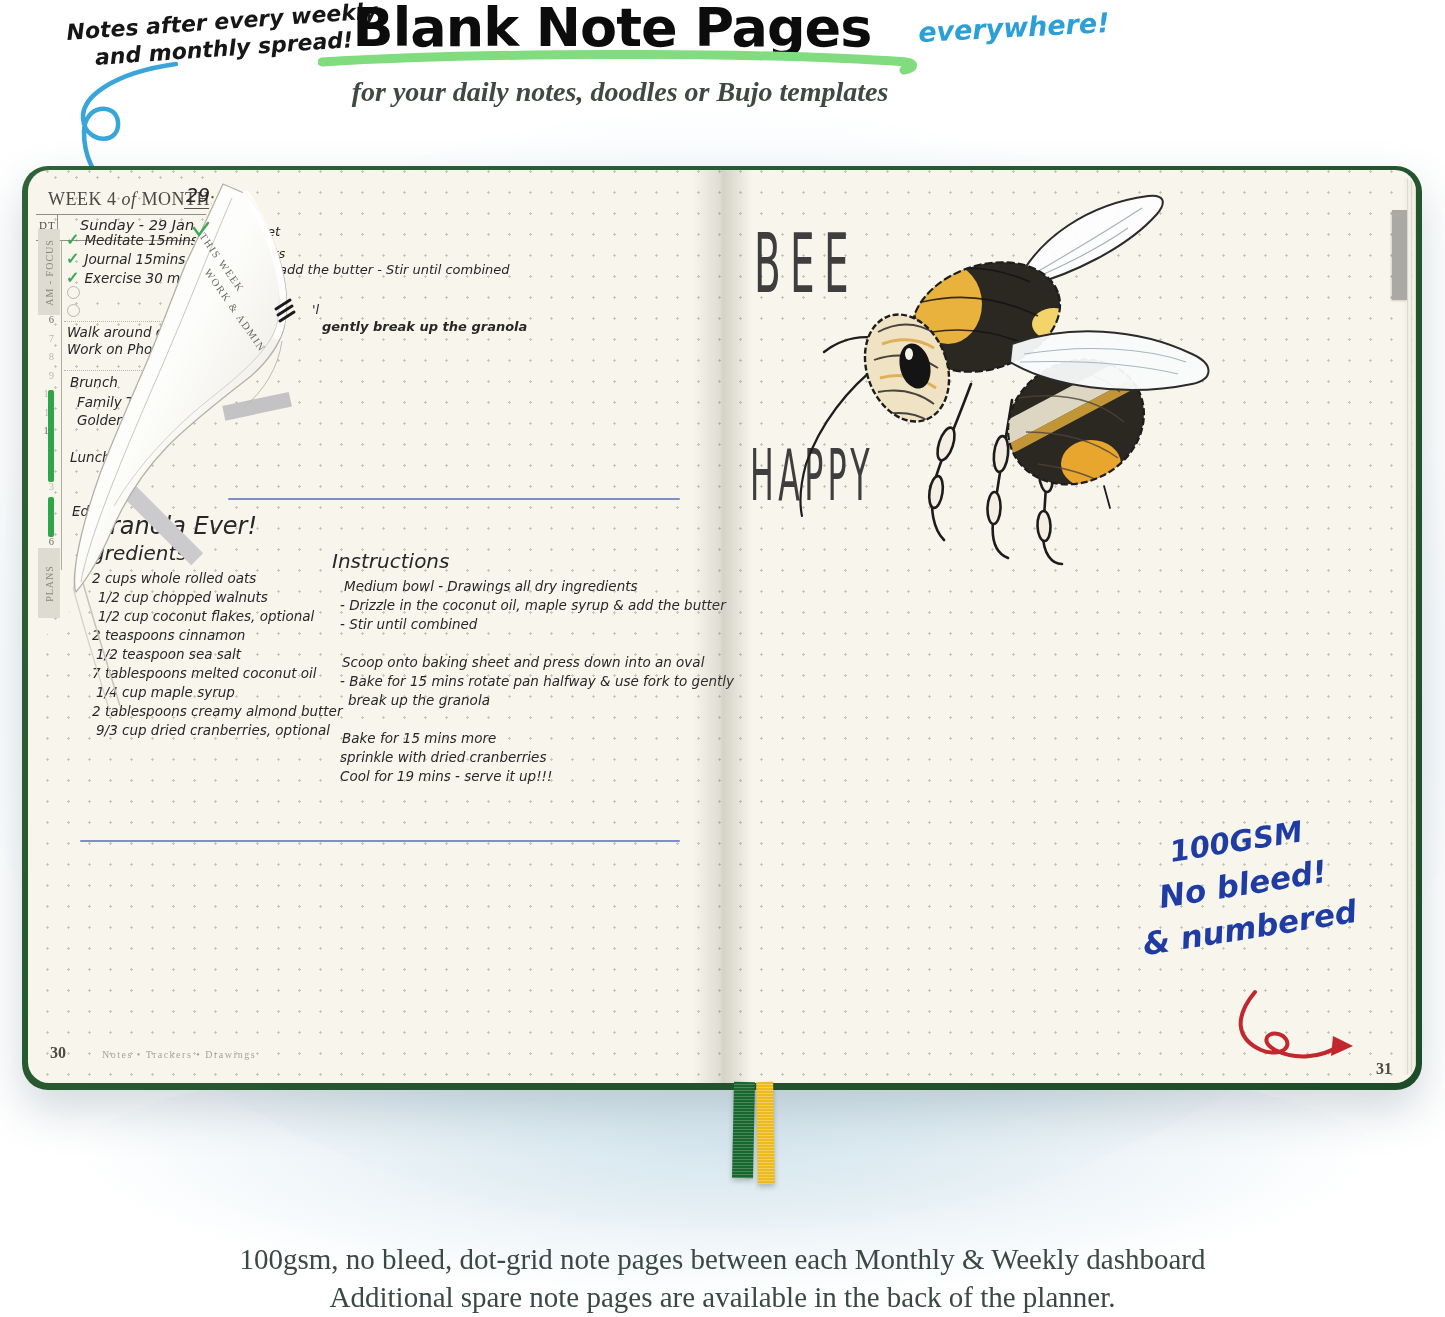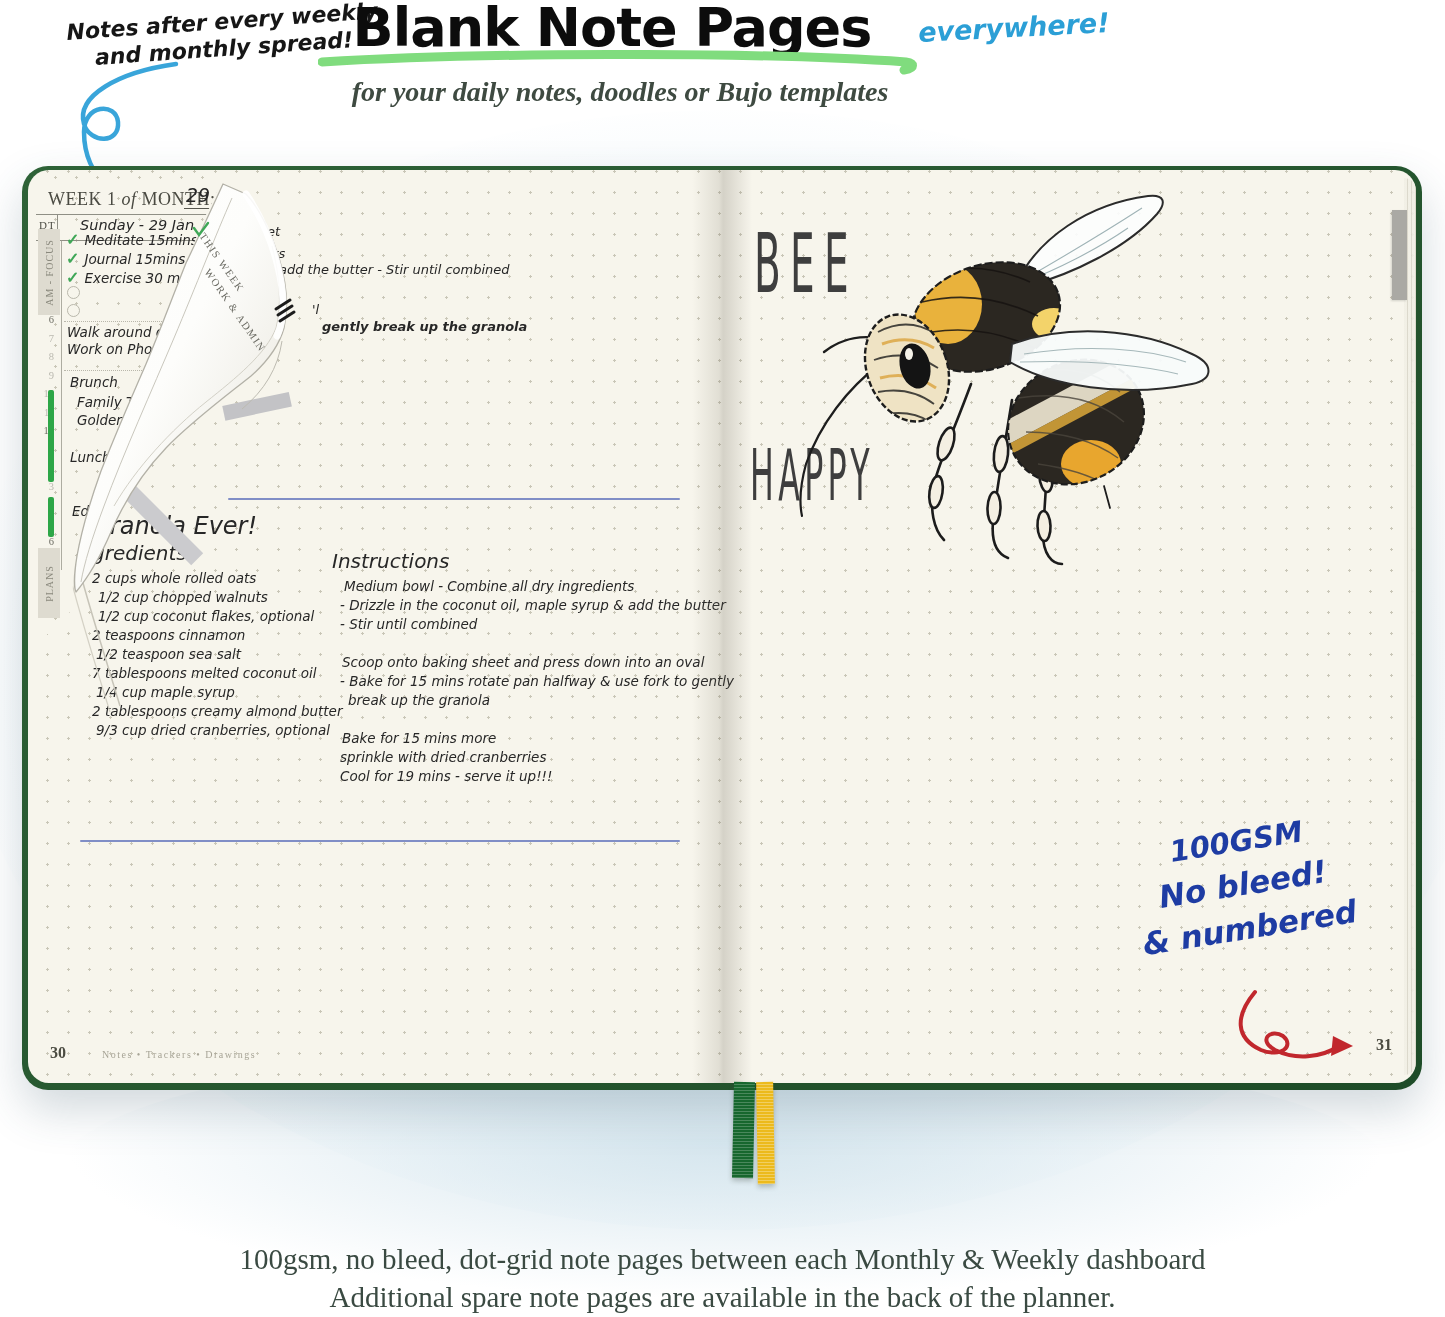--- a/index.html
+++ b/index.html
@@ -93,21 +93,21 @@
   .lettering-top { left:34px; top:40px; font-size:50px; letter-spacing:12px; transform:scale(.78,1.65); }
   .lettering-bottom { left:30px; top:258px; font-size:44px; letter-spacing:6px; transform:scale(.72,1.6); }
   .bee-box { position:absolute; left:66px; top:16px; }
   .blue-note { position:absolute; left:408px; top:648px; width:230px; text-align:center;
     font-family:"DejaVu Sans",sans-serif; font-style:italic; font-weight:bold;
     color:#1e3ca3; transform:rotate(-9deg); }
   .blue-note .n1 { font-size:29px; }
   .blue-note .n2 { font-size:31px; margin-top:8px; }
   .blue-note .n3 { font-size:31px; margin-top:8px; }
   .red-arrow { position:absolute; left:505px; top:812px; }
-  .pagenum-right { position:absolute; right:28px; bottom:36px; }
+  .pagenum-right { position:absolute; right:28px; bottom:12px; }
 
   
   .ribbon { position:absolute; box-shadow:0 3px 5px rgba(60,70,60,.3); }
   .ribbon-green { left:733px; top:1082px; width:21px; height:96px; transform:rotate(1.2deg);
     background:#17672e; background-image:repeating-linear-gradient(0deg, rgba(255,255,255,.22) 0 1px, transparent 1px 3px); }
   .ribbon-yellow { left:757px; top:1082px; width:17px; height:102px; transform:rotate(-1deg);
     background:#ecba1c; background-image:repeating-linear-gradient(0deg, rgba(255,255,255,.3) 0 1px, transparent 1px 3px); }
 
   
   .caption { position:absolute; left:0; top:1240px; width:1445px; text-align:center;
@@ -156,21 +156,21 @@
         <div class="line">2 teaspoons cinnamon</div>
         <div class="line" style="padding-left:4px;">1/2 teaspoon sea salt</div>
         <div class="line">7 tablespoons melted coconut oil</div>
         <div class="line" style="padding-left:4px;">1/4 cup maple syrup</div>
         <div class="line">2 tablespoons creamy almond butter</div>
         <div class="line" style="padding-left:4px;">9/3 cup dried cranberries, optional</div>
       </div>
 
       <div class="ins-col hand">
         <div class="col-header">Instructions</div>
-        <div class="line" style="padding-left:12px;">Medium bowl - Combine all dry ingredients</div>
+        <div class="line" style="padding-left:12px;">Medium bowl - Drawings all dry ingredients</div>
         <div class="line" style="padding-left:8px;">- Drizzle in the coconut oil, maple syrup &amp; add the butter</div>
         <div class="line" style="padding-left:8px;">- Stir until combined</div>
         <div class="line gap-before" style="padding-left:10px;">Scoop onto baking sheet and press down into an oval</div>
         <div class="line" style="padding-left:8px;">- Bake for 15 mins rotate pan halfway &amp; use fork to gently</div>
         <div class="line indent">break up the granola</div>
         <div class="line gap-before" style="padding-left:10px;">Bake for 15 mins more</div>
         <div class="line" style="padding-left:8px;">sprinkle with dried cranberries</div>
         <div class="line" style="padding-left:8px;">Cool for 19 mins - serve it up!!!</div>
       </div>
 
@@ -181,21 +181,21 @@
         <path d="M6,10 C20,70 38,128 56,186" fill="none" stroke="#d4d1c5" stroke-width="1.2"></path>
       </svg>
 
       <div class="page-footer" style="left:14px;">
         <span class="pagenum">30</span>
         <span class="footer-words">Notes • Trackers • Drawings</span>
       </div>
 
       <div class="weekly dotgrid">
         <div class="week-label print-serif">
-          <span>WEEK 1</span>
+          <span>WEEK 4</span>
           <i>of</i>
           <span>MONTH:</span>
         </div>
         <div class="week-date hand">29 Ja</div>
 
         <div class="wk-table-top"></div>
         <div class="wk-table-row"></div>
         <div class="wk-vert-dt"></div>
         <div class="wk-vert-col"></div>
         <div class="dt-cell print-serif">DT</div>

